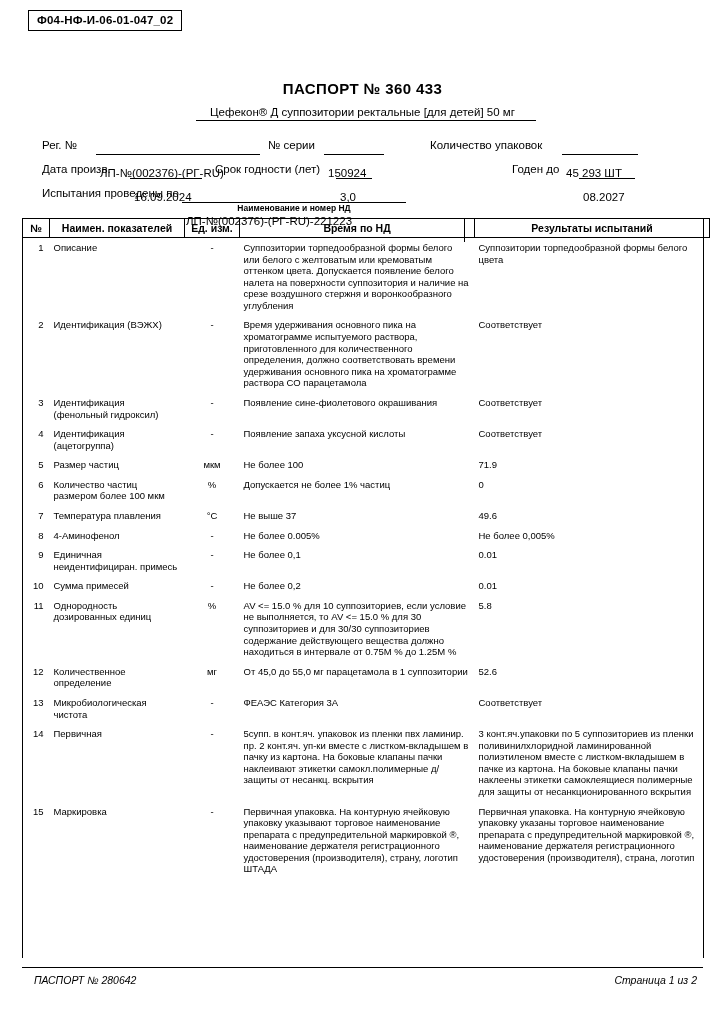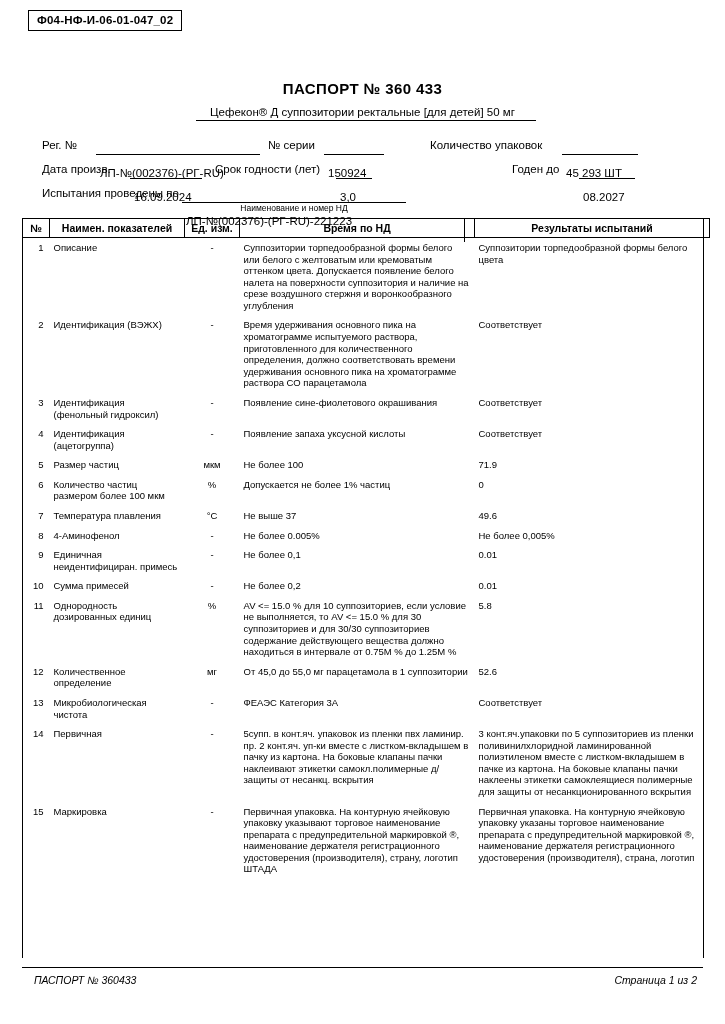--- a/index.html
+++ b/index.html
@@ -185,21 +185,21 @@
   <div class="field-value" style="top:163px; left:340px;">3,0</div>
   <div class="uline" style="top:178px; left:336px; width:36px;"></div>
 
   <div class="field-label" style="top:163px; left:512px;">Годен до</div>
   <div class="field-value" style="top:163px; left:583px;">08.2027</div>
   <div class="uline" style="top:178px; left:579px; width:56px;"></div>
 
   <div class="field-label" style="top:187px; left:42px;">Испытания проведены по</div>
   <div class="field-value" style="top:187px; left:186px;">ЛП-№(002376)-(РГ-RU)-221223</div>
   <div class="uline" style="top:202px; left:182px; width:224px;"></div>
-  <div class="caption-small" style="top:203px; left:182px; width:224px;">Наименование и номер НД</div>
+  <div class="caption-small" style="top:203px; left:182px; width:224px;font-weight:bold;">Наименование и номер НД</div>
 
   <table class="main">
     <thead>
       <tr>
         <th style="width:22px;">№</th>
         <th style="width:130px;">Наимен. показателей</th>
         <th style="width:50px;">Ед. изм.</th>
         <th style="width:230px;">Время по НД</th>
         <th style="width:230px;">Результаты испытаний</th>
       </tr>
@@ -311,16 +311,16 @@
         <td class="resCol">Первичная упаковка. На контурную ячейковую упаковку указаны торговое наименование препарата с предупредительной маркировкой ®, наименование держателя регистрационного удостоверения (производителя), страна, логотип</td>
       </tr>
     </tbody>
   </table>
 
   <div class="vline" style="left:22px;  height:740px;"></div>
   <div class="vline" style="left:703px; height:740px;"></div>
   <div class="vline" style="left:464px; height:24px;"></div>
 
   <div class="footer-rule"></div>
-  <div class="footer-left">ПАСПОРТ № 360433</div>
+  <div class="footer-left">ПАСПОРТ № 280642</div>
   <div class="footer-right">Страница  1  из 2</div>
 
 </div>
 
 </body></html>

